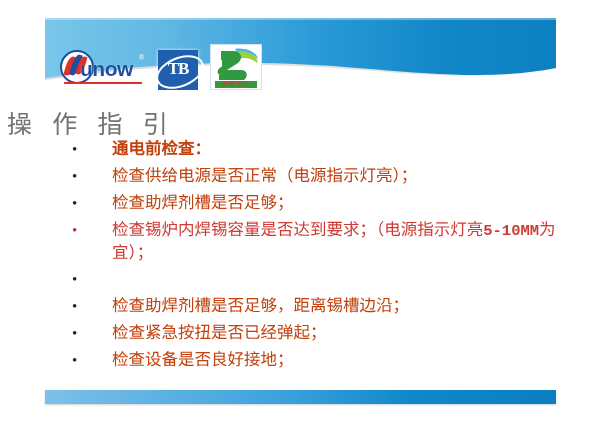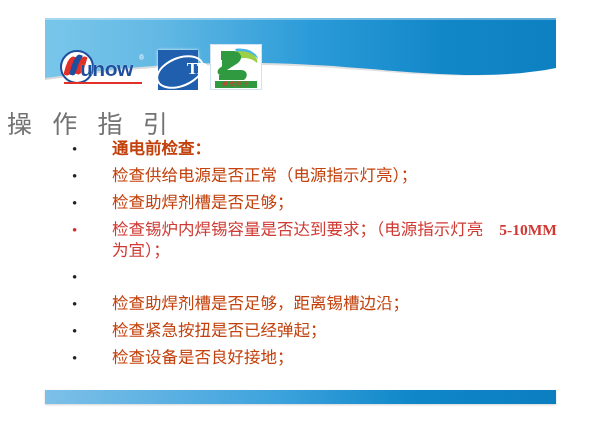--- a/index.html
+++ b/index.html
@@ -136,21 +136,20 @@
     position: absolute;
     left: 0;
     top: 9px;
     width: 40px;
     text-align: center;
     font-family: "Liberation Serif", serif;
     font-weight: bold;
     font-size: 17px;
     color: #ffffff;
     letter-spacing: -1px;
-    margin-left: 19px;
   }
 
   
   .logo-green {
     position: relative;
     width: 50px;
     height: 44px;
     background: #ffffff;
     border: 1px solid #cfe3f2;
   }
@@ -214,24 +213,23 @@
     letter-spacing: 0px;
   }
   .bullet-row.first .bullet-text {
     font-weight: bold;
     font-size: 16.5px;
   }
   .bullet-row.red .bullet-text {
     color: #cf3a34;
   }
   .bullet-row.red .bullet-text .mm {
-    font-family: Liberation Serif, serif;
+    font-family: Liberation Mono, monospace;
     font-weight: bold;
     font-size: 15.5px;
-    margin-left: 16px;
   }
 
   
   .bottom-bar {
     position: absolute;
     left: 45px;
     top: 390px;
     width: 511px;
     height: 14px;
     background: linear-gradient(to right, #7dc0e8 0%, #3ea3dd 45%, #0f87c9 72%, #0b7ec0 100%);

